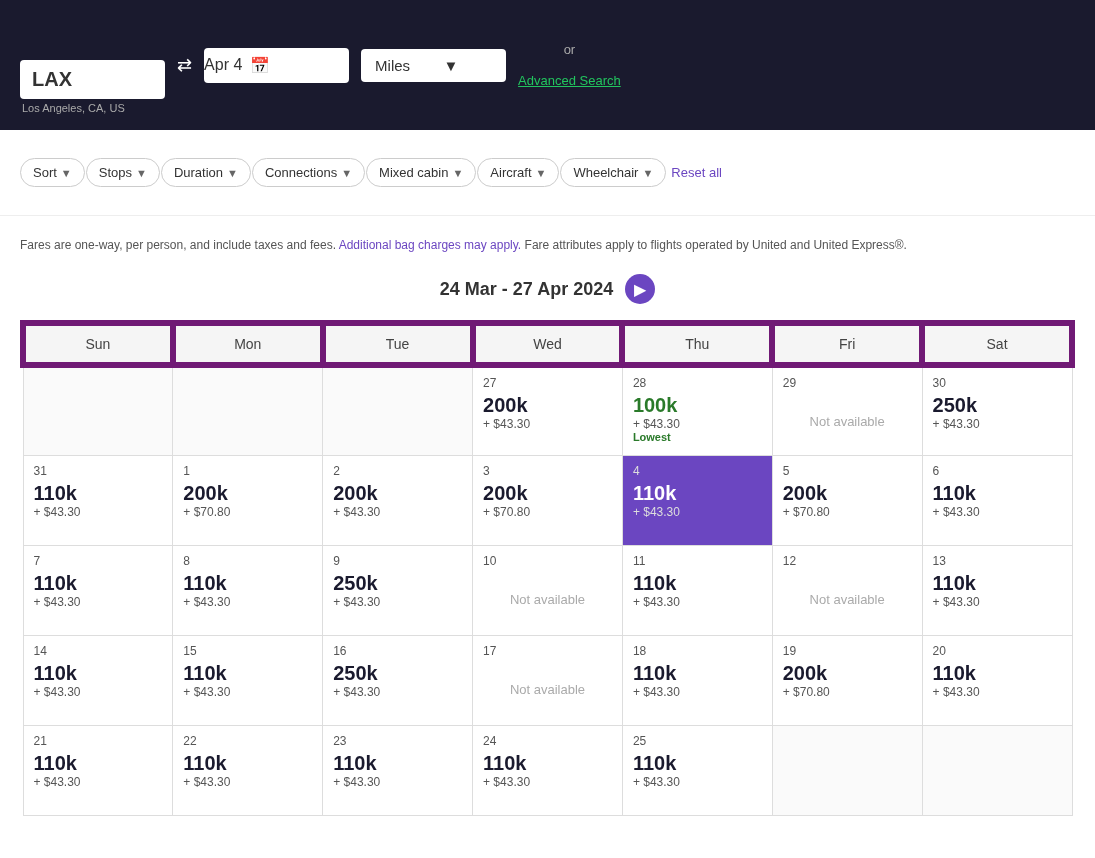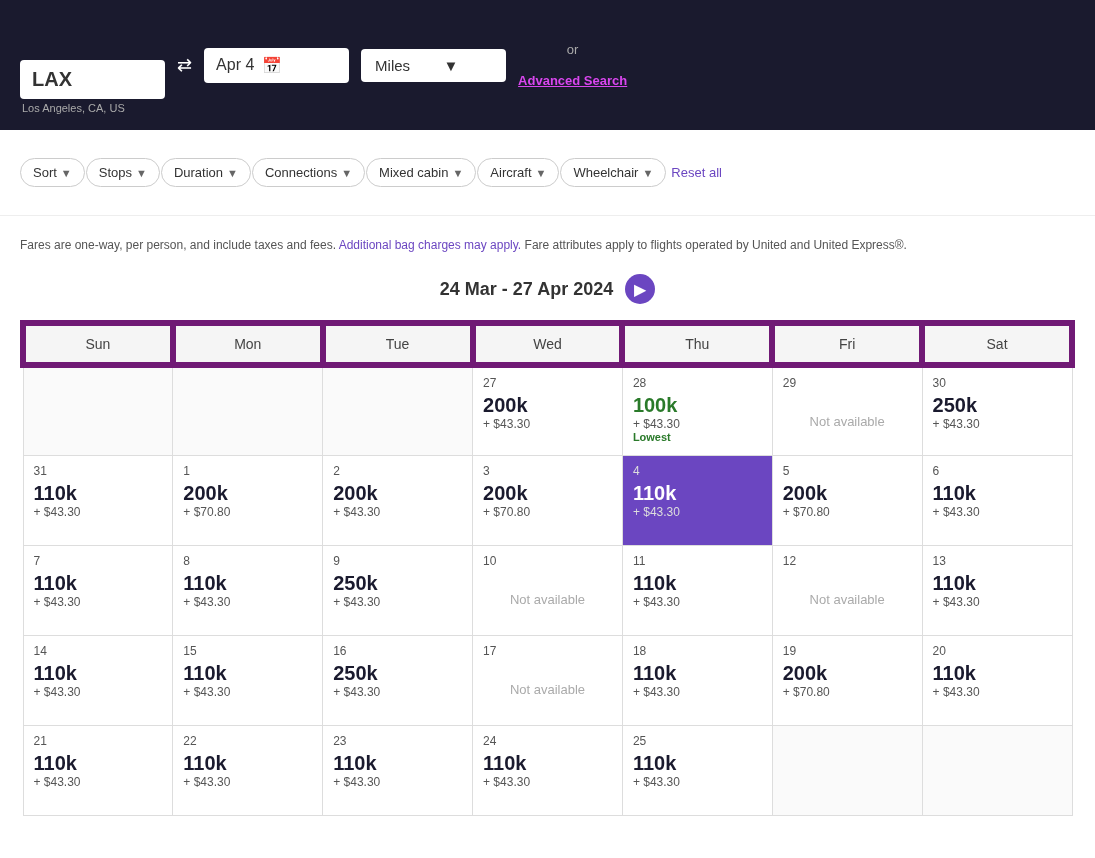--- a/index.html
+++ b/index.html
@@ -2,29 +2,29 @@
 <html><head>
   <meta charset="utf-8">
   <style>
     * { box-sizing: border-box; margin: 0; padding: 0; }
     body { font-family: -apple-system, BlinkMacSystemFont, 'Segoe UI', Arial, sans-serif; background: #fff; color: #333; font-size: 14px; }
 
     
     .header { background: #1a1a2e; padding: 16px 20px; display: flex; align-items: center; gap: 12px; }
     .header-input { background: #fff; border: none; border-radius: 4px; padding: 8px 12px; font-size: 20px; font-weight: 600; color: #333; width: 145px; outline: none; margin-top: 44px; }
     .swap-icon { color: #fff; font-size: 18px; cursor: pointer; }
-    .date-input-wrap { background: #fff; border-radius: 4px; padding: 8px 12px; display: flex; align-items: center; gap: 8px; width: 145px; }
+    .date-input-wrap { background: #fff; border-radius: 4px; padding: 8px 0; display: flex; align-items: center; gap: 8px; width: 145px; }
     .date-input-wrap span { font-size: 16px; font-weight: 500; color: #333; }
     .cal-icon { color: #666; font-size: 16px; }
     .miles-select { background: #fff; border-radius: 4px; padding: 8px 14px; display: flex; align-items: center; gap: 20px; width: 145px; cursor: pointer; }
     .miles-select span { font-size: 15px; font-weight: 500; flex: 1; }
     .update-btn { margin-left: auto; background: #fff; border: 2px solid #6b46c1; border-radius: 6px; padding: 10px 28px; font-size: 16px; font-weight: 600; color: #6b46c1; cursor: pointer; }
     .adv-search-wrap { display: flex; flex-direction: column; align-items: center; gap: 16px; }
     .or-text { color: #aaa; font-size: 13px; }
-    .adv-search-link { color: #d946ef; font-size: 13px; text-decoration: underline; cursor: pointer; font-weight: bold; }
+    .adv-search-link { color: #22c55e; font-size: 13px; text-decoration: underline; cursor: pointer; }
 
     
     .input-group { display: flex; flex-direction: column; }
     .input-label { color: #aaa; font-size: 11px; padding-left: 2px; margin-top: 3px; }
 
     
     .filter-bar { padding: 28px 20px; display: flex; align-items: center; gap: 1px; border-bottom: 1px solid #eee; }
     .filter-btn { display: flex; align-items: center; gap: 4px; padding: 6px 12px; border: 1px solid #ccc; border-radius: 20px; background: #fff; cursor: pointer; font-size: 13px; color: #333; }
     .filter-btn .chevron { font-size: 11px; color: #666; }
     .reset-link { color: #6b46c1; font-size: 13px; cursor: pointer; text-decoration: none; margin-left: 4px; }

